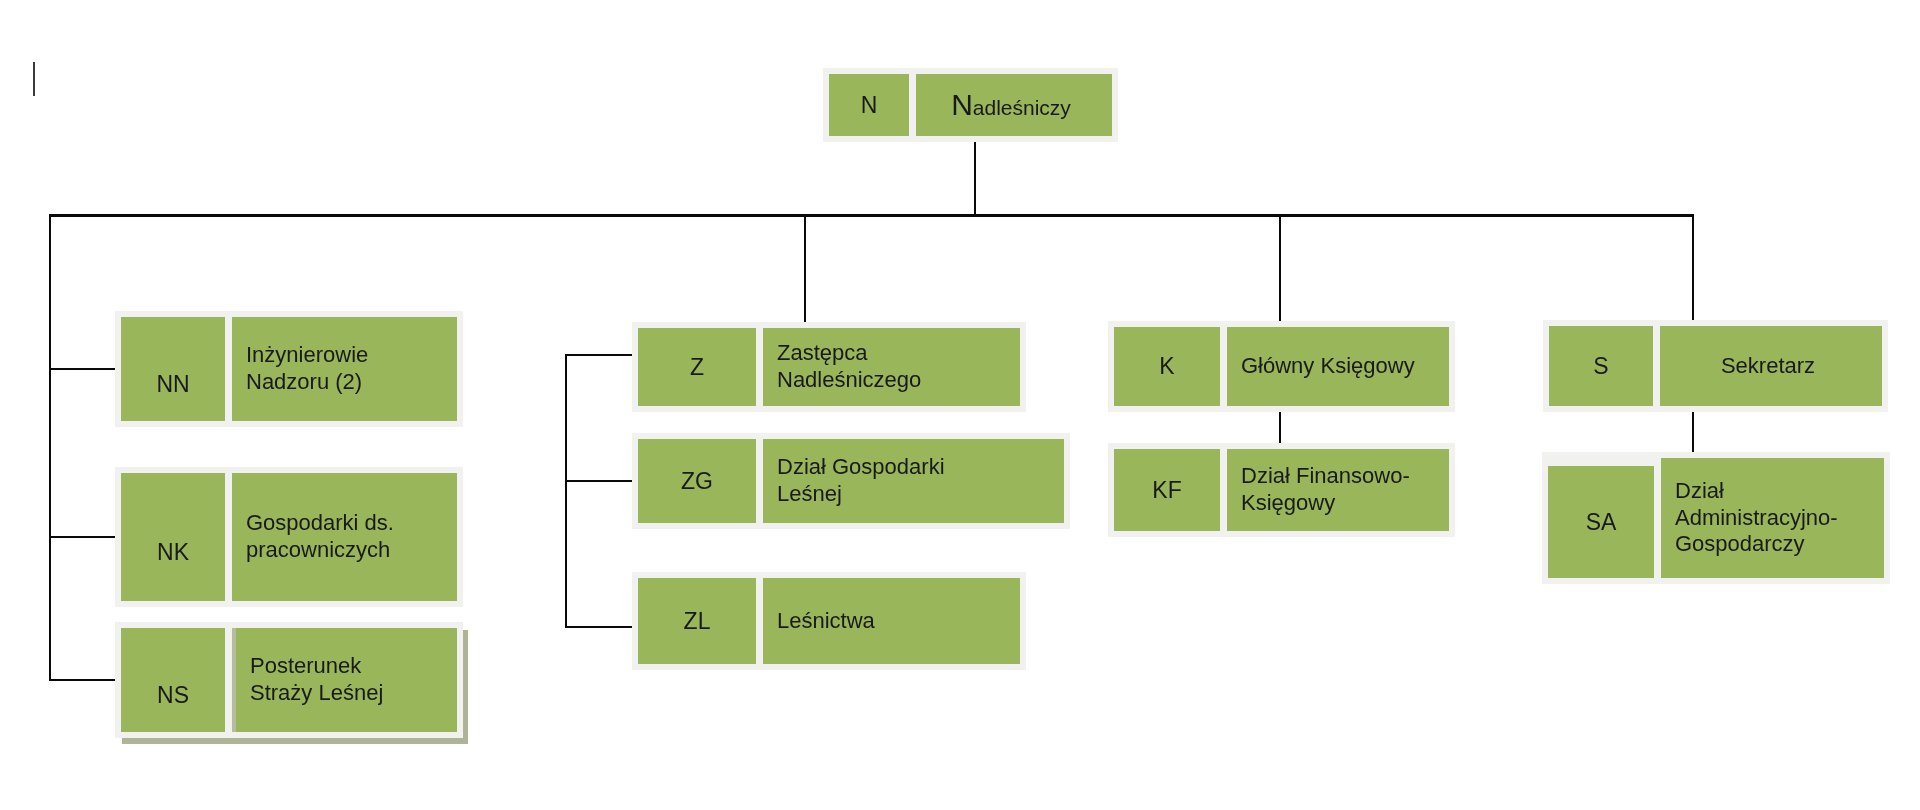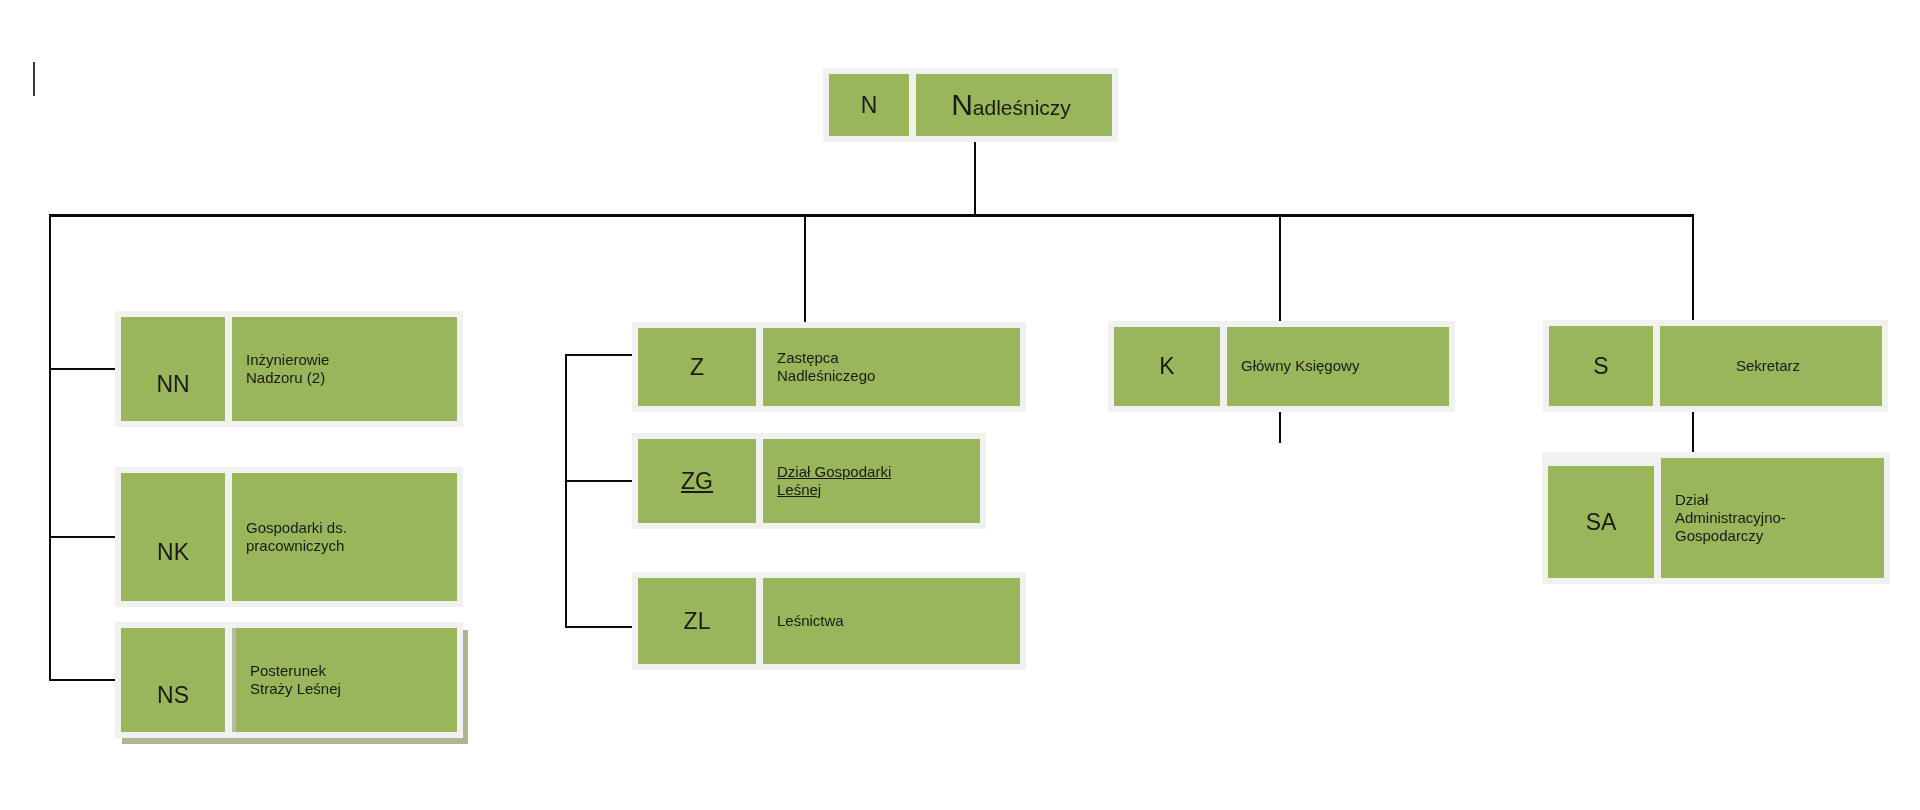--- a/index.html
+++ b/index.html
@@ -44,21 +44,21 @@
   .code-box, .title-box {
     background: var(--accent-green, #99b65a);
     display: flex;
     align-items: center;
     box-sizing: border-box;
   }
   .code-box { justify-content: center; flex: 0 0 auto; margin-right: 7px; }
   .title-box { flex: 1 1 auto; }
   .t { white-space: pre-line; }
   .code { font-size: 23px; }
-  .title { font-size: 15px; line-height: 1.22; padding-left: 14px; padding-right: 6px; }
+  .title { font-size: 22px; line-height: 1.22; padding-left: 14px; padding-right: 6px; }
 
   
   .node-n .title-box, .node-s .title-box { justify-content: center; }
   .node-n .title, .node-s .title { padding-left: 0; text-align: center; }
   .node-n .title { font-size: 21px; }
   .node-n .title::first-letter { font-size: 30px; }
 
   
   .node-nn .code-box .code, .node-nk .code-box .code, .node-ns .code-box .code { margin-top: 30px; }
 
@@ -68,21 +68,21 @@
   .node-nn { left: 115px;  top: 311px; width: 348px; height: 116px; }
   .node-nn .code-box { width: 104px; }
   .node-nk { left: 115px;  top: 467px; width: 348px; height: 140px; }
   .node-nk .code-box { width: 104px; }
   .node-ns { left: 115px;  top: 622px; width: 348px; height: 116px;
              box-shadow: 6px 7px 0 -1px var(--shadow, #adb596); }
   .node-ns .code-box { width: 104px; }
   .node-ns .title-box { border-left: 4px solid #b4bd9e; }
   .node-z  { left: 632px;  top: 322px; width: 394px; height: 90px;  }
   .node-z  .code-box { width: 118px; }
-  .node-zg { left: 632px;  top: 433px; width: 354px; height: 96px; text-decoration: underline;  }
+  .node-zg { left: 632px;  top: 433px; width: 438px; height: 96px;  }
   .node-zg .code-box { width: 118px; }
   .node-zl { left: 632px;  top: 572px; width: 394px; height: 98px;  }
   .node-zl .code-box { width: 118px; }
   .node-k  { left: 1108px; top: 321px; width: 347px; height: 91px;  }
   .node-k  .code-box { width: 106px; }
   .node-kf { left: 1108px; top: 443px; width: 347px; height: 94px;  }
   .node-kf .code-box { width: 106px; }
   .node-s  { left: 1543px; top: 320px; width: 345px; height: 92px;  }
   .node-s  .code-box { width: 104px; }
   .node-sa { left: 1542px; top: 452px; width: 348px; height: 132px; }
@@ -181,20 +181,29 @@
 
   <div class="node node-k">
     <div class="code-box">
       <div class="t code">K</div>
     </div>
     <div class="title-box">
       <div class="t title">Główny Księgowy</div>
     </div>
   </div>
 
+  <div class="node node-kf">
+    <div class="code-box">
+      <div class="t code">KF</div>
+    </div>
+    <div class="title-box">
+      <div class="t title">Dział Finansowo-
+Księgowy</div>
+    </div>
+  </div>
 
   <div class="node node-s">
     <div class="code-box">
       <div class="t code">S</div>
     </div>
     <div class="title-box">
       <div class="t title">Sekretarz</div>
     </div>
   </div>
 

